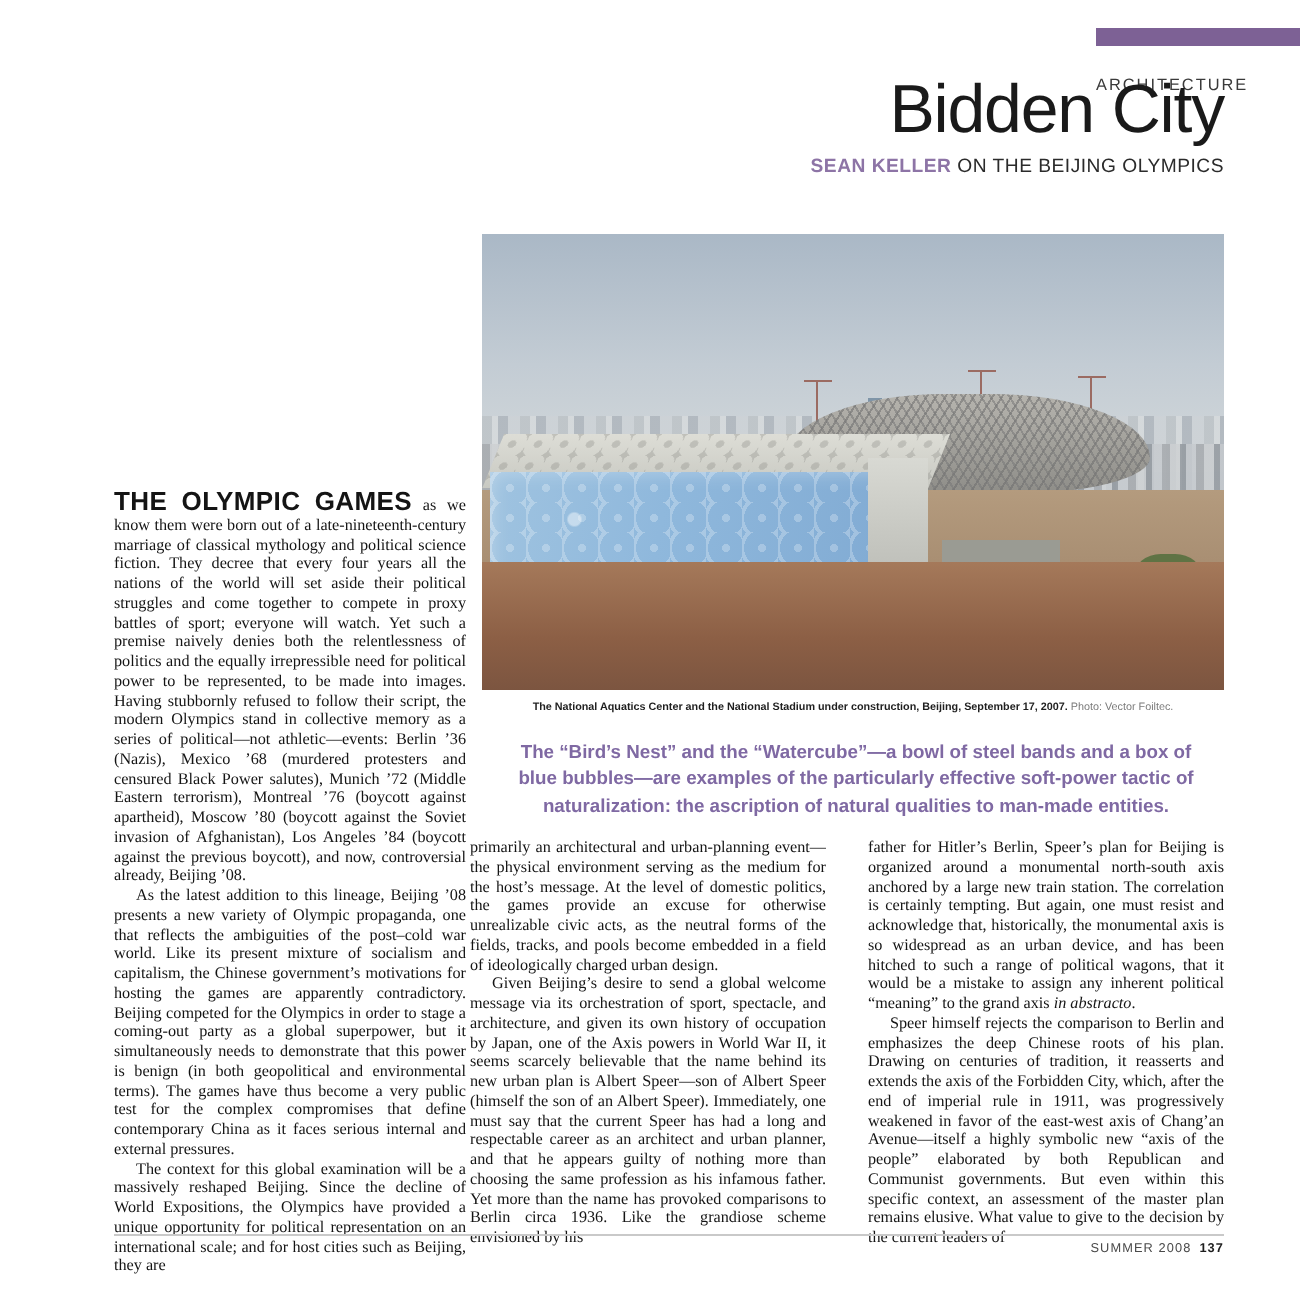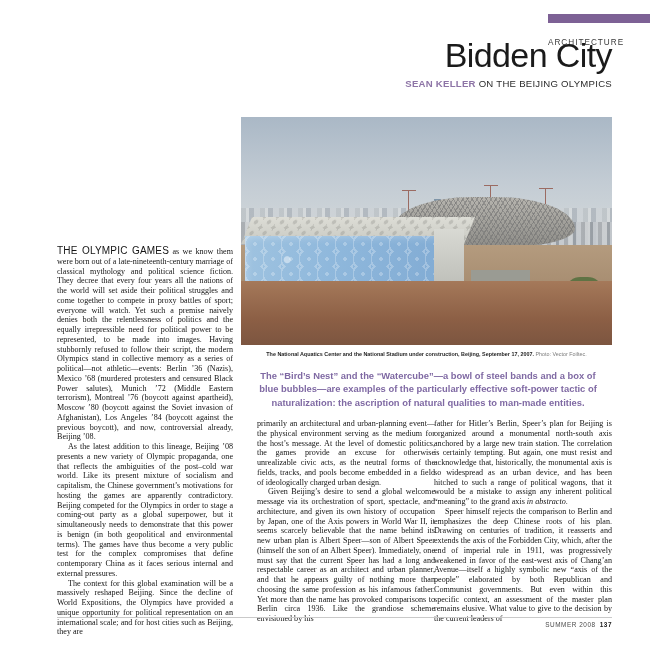--- a/index.html
+++ b/index.html
@@ -212,27 +212,27 @@
     font-size: 8.1px;
     line-height: 9.75px;
     text-align: justify;
     color: #141414;
     hyphens: auto;
   }
   .col p { margin: 0; text-indent: 11px; }
   .col p.first { text-indent: 0; }
   .lead {
     font-family: "Liberation Sans", sans-serif;
-    font-weight: 400;
-    font-size: 10px;
+    font-weight: 700;
+    font-size: 13px;
     letter-spacing: 0.2px;
     margin-top: 20px;
   }
   .col-1 { left: 57px;  top: 246px; width: 176px; }
-  .col-2 { left: 257px; top: 419px; width: 178px; }
+  .col-2 { left: 235px; top: 419px; width: 178px; }
   .col-3 { left: 434px; top: 419px; width: 178px; }
 
   em { font-style: italic; }
 
   
   .footer-rule {
     position: absolute;
     left: 57px; top: 617px; width: 555px; height: 1px;
     background: #c9c9c9;
   }

